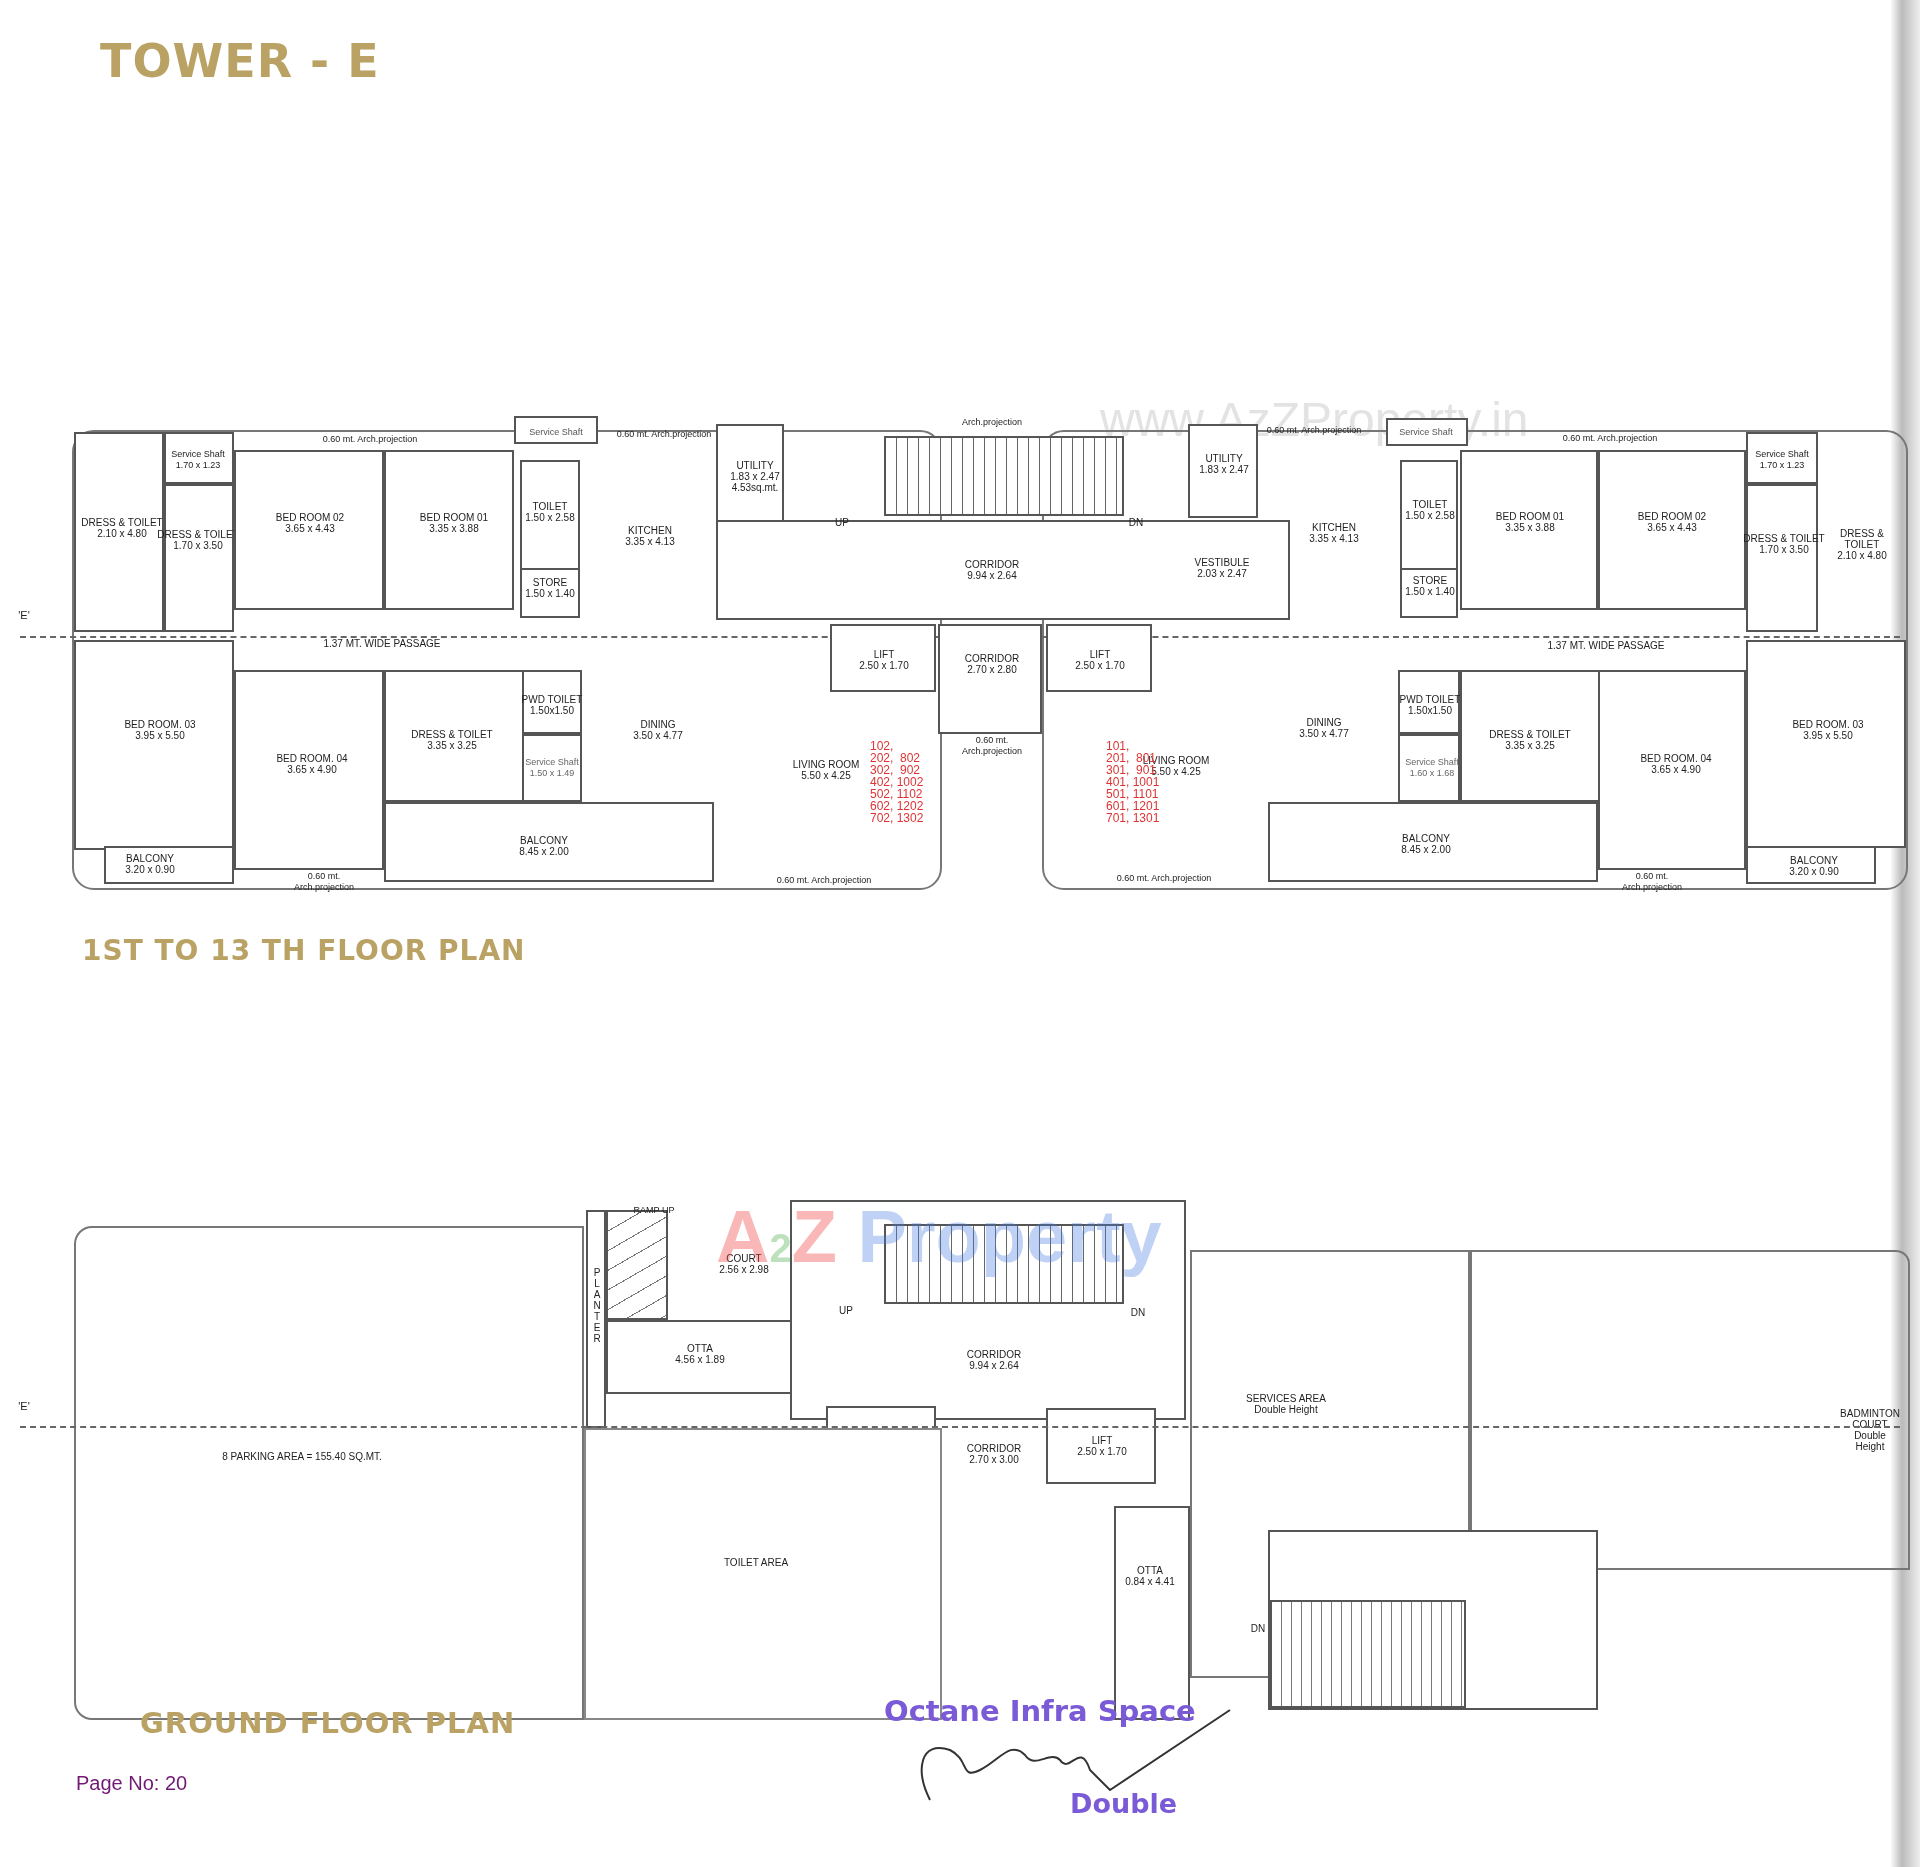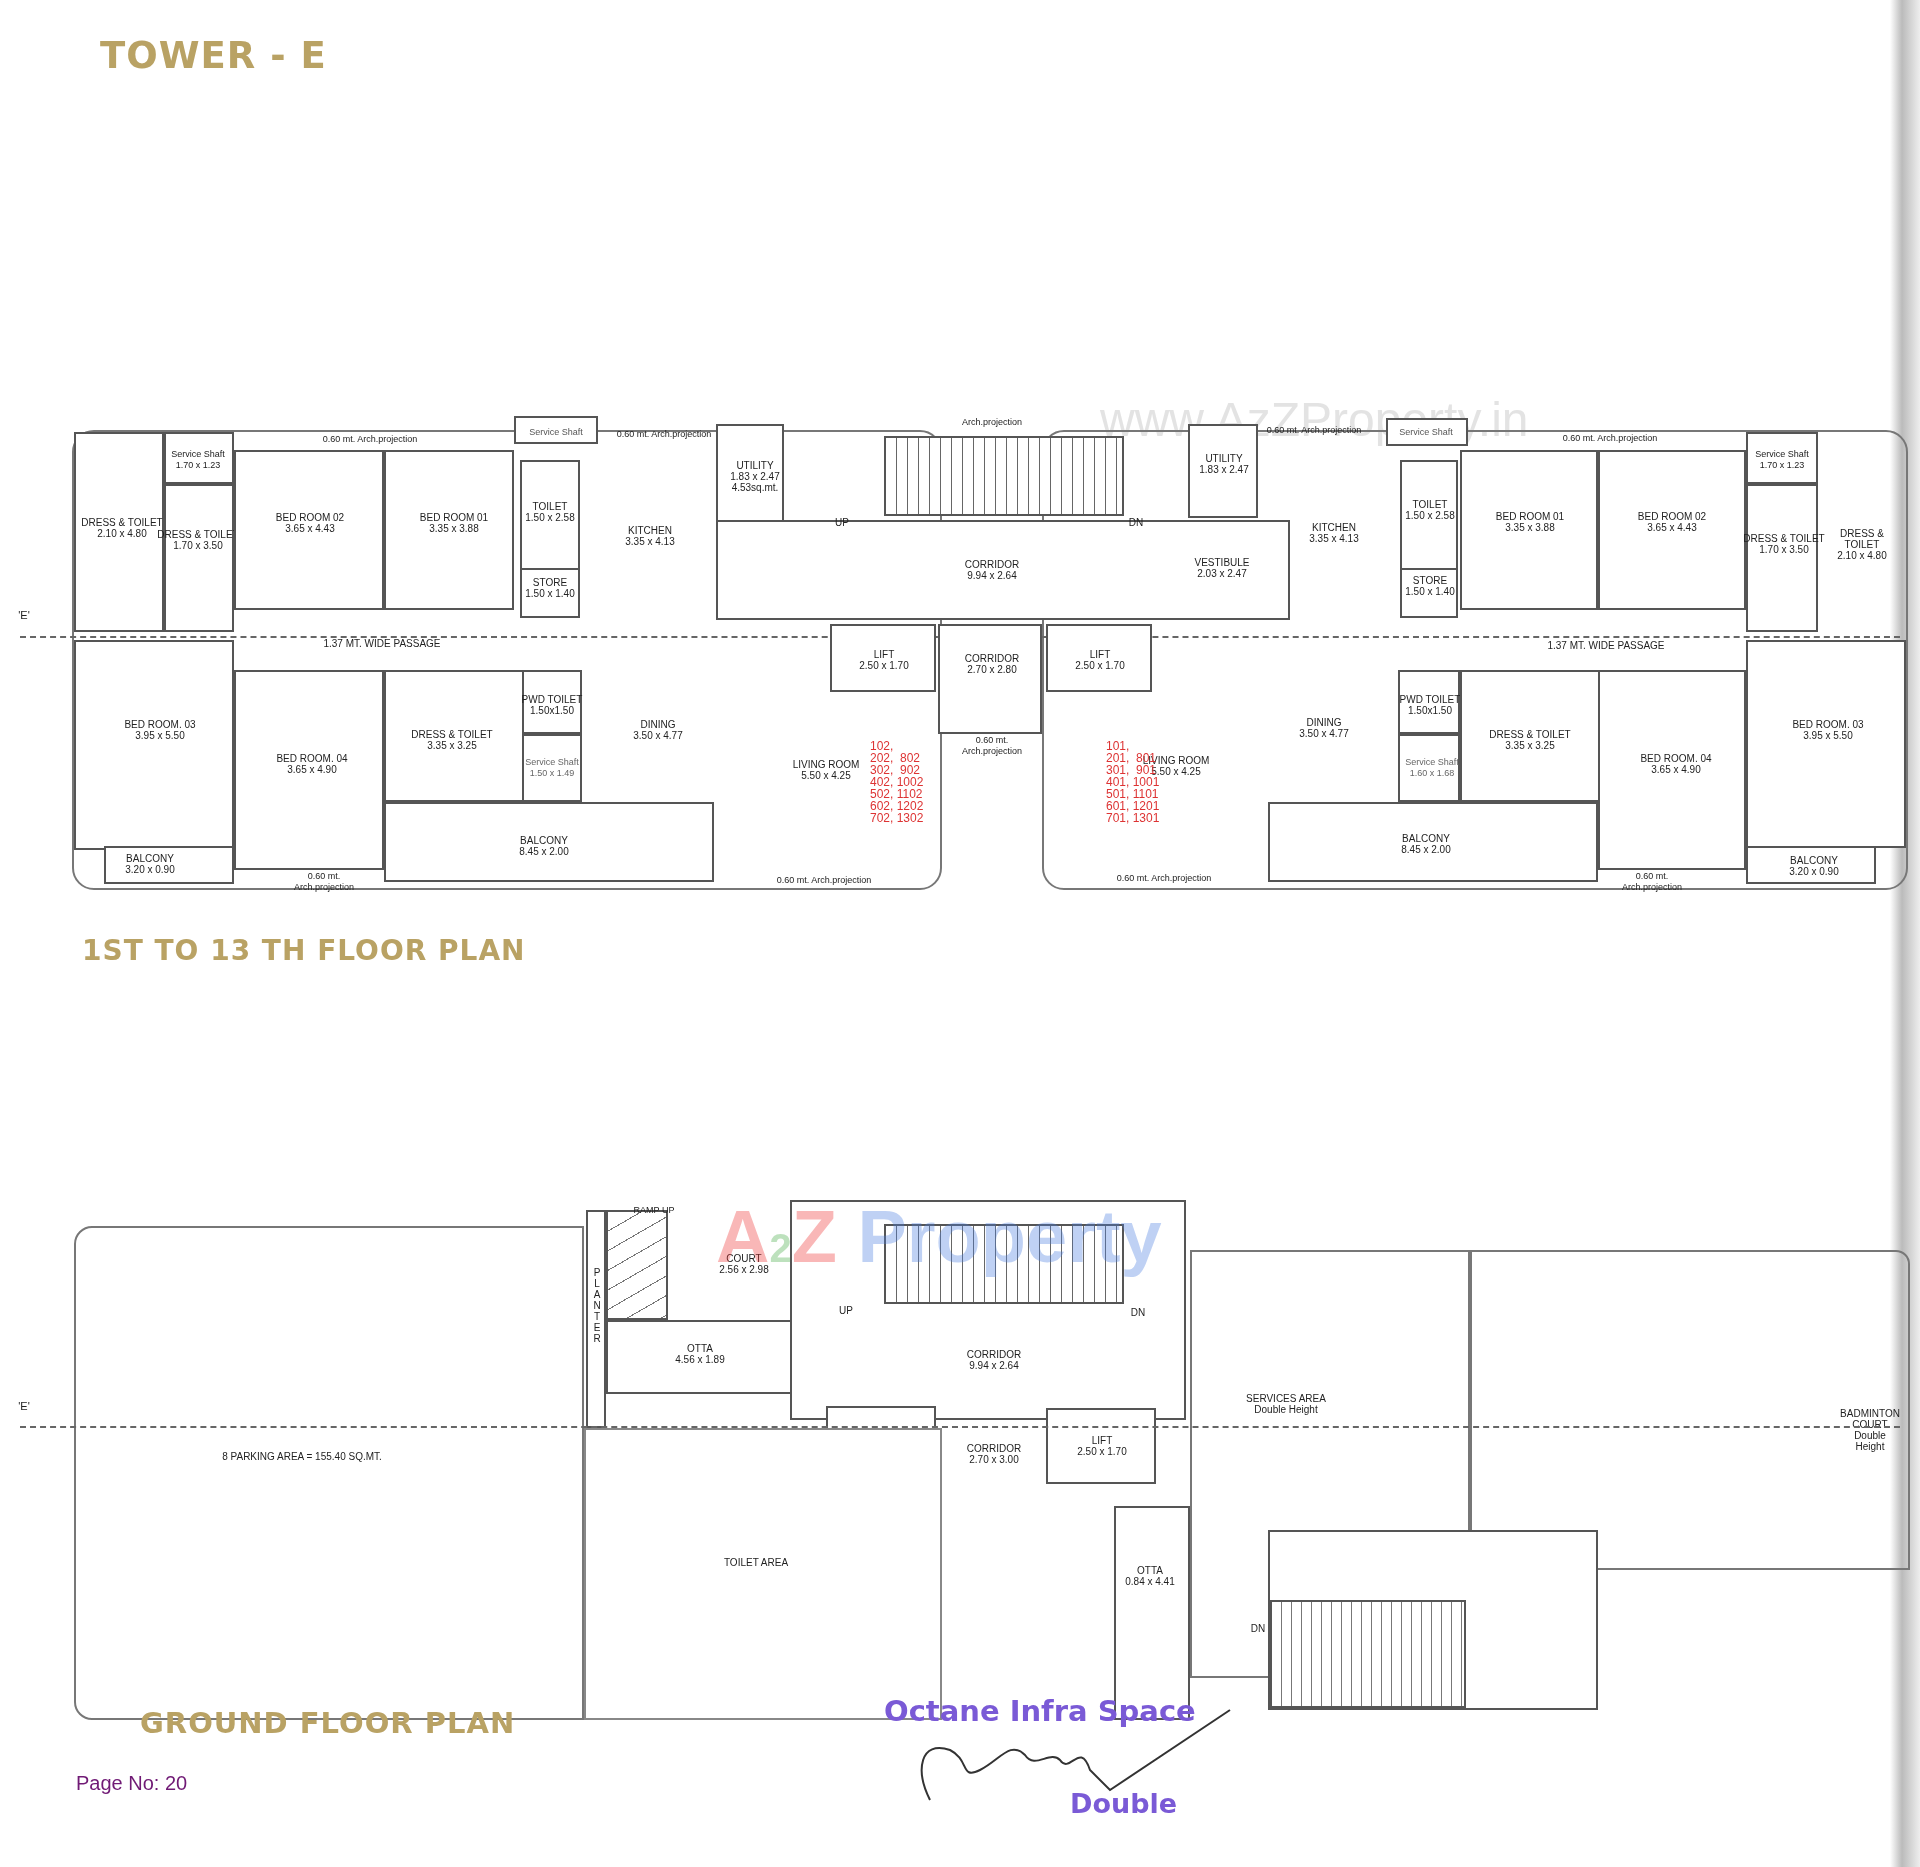--- a/index.html
+++ b/index.html
@@ -12,21 +12,21 @@
   .units{position:absolute;font-size:12px;line-height:12px;color:#d33;white-space:pre;font-family:"Liberation Sans",sans-serif;}
   .dash{position:absolute;border-top:2px dashed #666;height:0;}
   .wm{position:absolute;font-family:"Liberation Sans",sans-serif;}
   .sig{position:absolute;font-family:"DejaVu Sans",sans-serif;font-weight:bold;color:#7a5ad6;}
 </style>
 </head>
 <body>
 
 <div class="edge"></div>
 
-<div class="gold" style="left:100px;top:34px;font-size:37px;">TOWER - E</div>
+<div class="gold" style="left:100px;top:34px;font-size:46px;">TOWER - E</div>
 
 <div class="plan" style="left:0;top:0;width:1920px;height:900px;">
 
   <div class="wm" style="left:1100px;top:392px;font-size:48px;color:rgba(200,200,200,0.5);">www.AzZProperty.in</div>
 
   <div class="room" style="left:72px;top:430px;width:870px;height:460px;border-radius:22px;border-color:#777;background:transparent;"></div>
   <div class="room" style="left:1042px;top:430px;width:866px;height:460px;border-radius:22px;border-color:#777;background:transparent;"></div>
 
   <div class="dash" style="left:20px;top:636px;width:1880px;"></div>
   <div class="lbl" style="left:382px;top:643px;">1.37 MT. WIDE PASSAGE</div>

